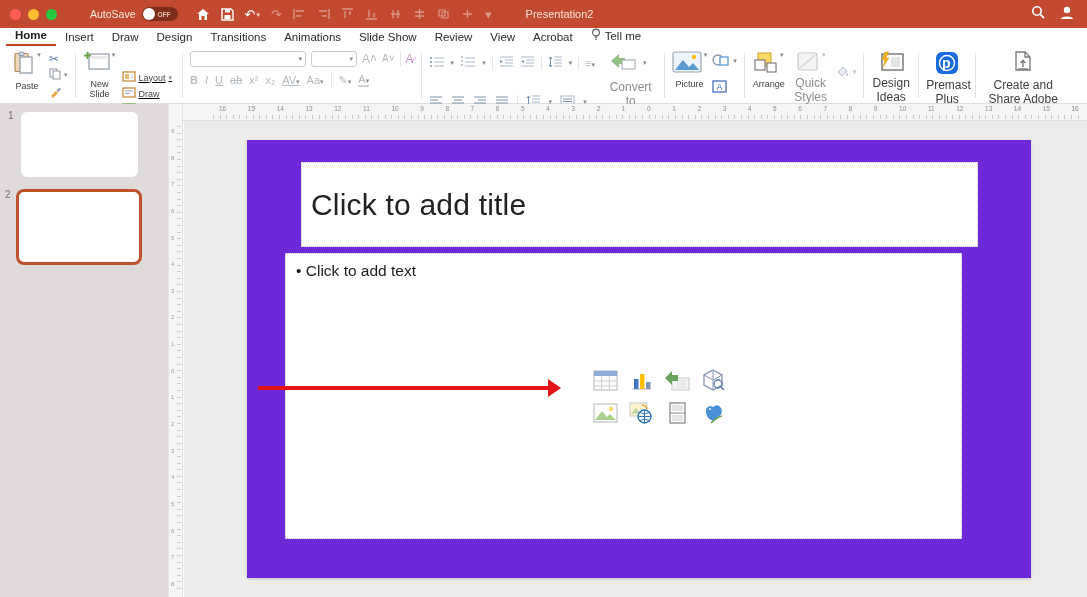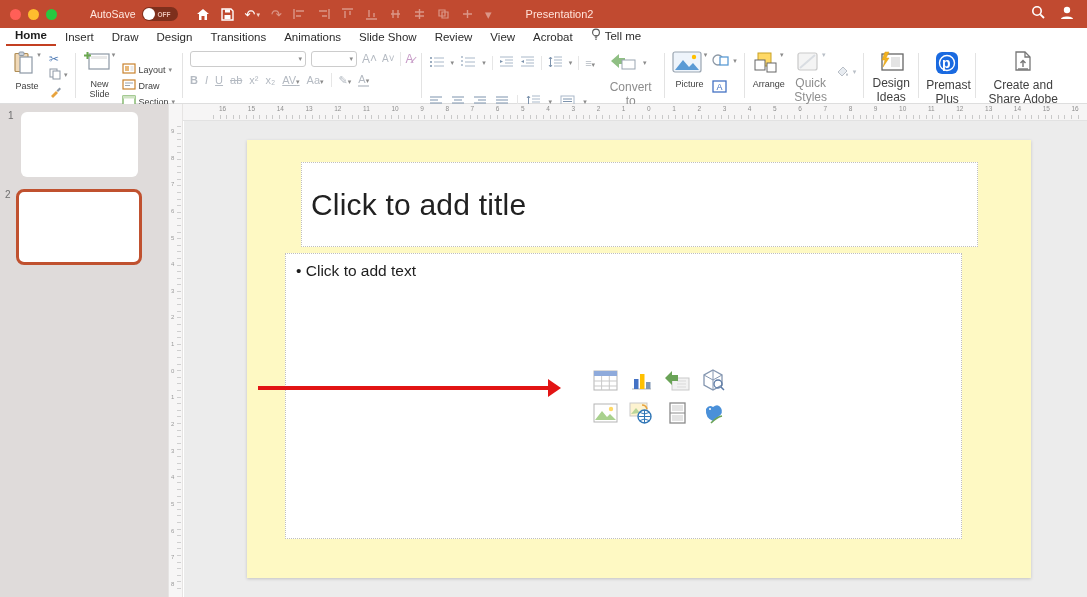--- a/index.html
+++ b/index.html
@@ -55,21 +55,21 @@
   .ruler-v .nums{position:absolute;top:24px;bottom:10px;left:2px;display:flex;flex-direction:column;justify-content:space-between;font-size:6px;color:#9b9b9b;}
 
   
   .thumb-panel{position:absolute;left:0;top:104px;width:168px;height:493px;background:#dfdbda;}
   .thumb-num{position:absolute;font-size:10px;color:#6f6f6f;}
   .thumb{position:absolute;background:#fff;border-radius:6px;}
   .thumb.selected{border:3px solid #c0512f;border-radius:8px;}
   .canvas-area{position:absolute;left:184px;top:121px;width:903px;height:476px;background:#ececec;}
 
   
-  .slide{position:absolute;left:247px;top:140px;width:784px;height:438px;background:#fef9c3;box-shadow:0 1px 3px rgba(0,0,0,.18);}
+  .slide{position:absolute;left:247px;top:140px;width:784px;height:438px;background:#6d28d9;box-shadow:0 1px 3px rgba(0,0,0,.18);}
   .ph{position:absolute;border:1px dotted #bfbfbf;background:#fff;}
   .ph-title{left:54px;top:22px;width:677px;height:85px;display:flex;align-items:center;padding-left:9px;}
   .ph-title .txt{font-size:30px;font-weight:300;color:#212121;letter-spacing:.2px;}
   .ph-body{left:38px;top:113px;width:677px;height:286px;padding:8px 10px;}
   .ph-body .txt{font-size:15.5px;color:#1d1d1d;}
   .icon-grid{position:absolute;left:345px;top:228px;display:grid;grid-template-columns:repeat(4,26px);grid-auto-rows:24px;column-gap:10px;row-gap:9px;}
   .cicon{display:flex;align-items:center;justify-content:center;}
 
   
   .callout{position:absolute;left:55px;top:308px;width:202px;height:154px;background:#fff;border:3.5px solid #e21414;border-radius:15px;z-index:60;display:flex;align-items:center;justify-content:center;padding:8px 10px;box-shadow:0 0 0 1px rgba(255,255,255,.4);}
@@ -247,21 +247,21 @@
         <span style="display:flex;align-items:flex-start;gap:2px;">
           <span><svg width="26" height="22" viewBox="0 0 26 22">
                 <rect x="5" y="3" width="20" height="15" fill="#fff" stroke="#8d98a5" stroke-width="1.2"></rect>
                 <rect x="7" y="5" width="16" height="3" fill="#e8e8e8"></rect>
                 <path d="M3.5 1 v7 M0 4.5 h7" stroke="#6aa84f" stroke-width="2"></path>
               </svg></span>
           <span class="caret-d">▾</span>
         </span>
         <span class="lbl" style="width:32px;">New Slide</span>
       </div>
-      <div class="mini-col" style="margin-top:12px;">
+      <div class="mini-col" style="margin-top:20px;text-decoration:underline;">
         <span class="mini">
             <span><svg width="14" height="11" viewBox="0 0 14 11">
                 <rect x="1" y="1" width="12" height="9" fill="#fff" stroke="#c9822e" stroke-width="1.2"></rect>
                 <rect x="3" y="3" width="4" height="5" fill="#e9b878"></rect>
                 <rect x="8.5" y="3" width="3" height="5" fill="#e9e9e9"></rect>
               </svg></span>
             <span>Layout</span>
             <span class="caret-d">▾</span>
           </span>
         <span class="mini">

